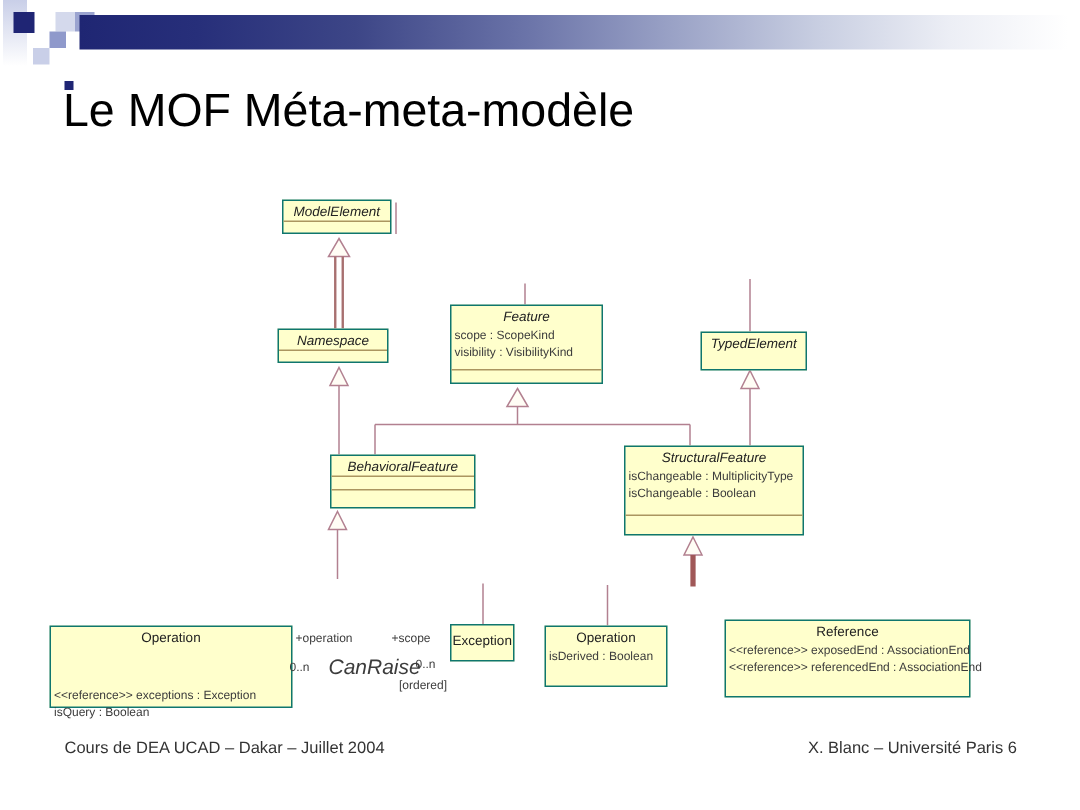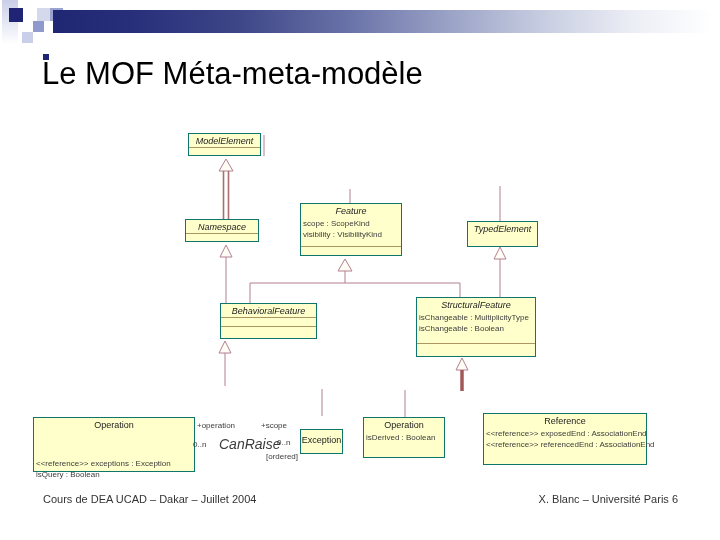--- a/index.html
+++ b/index.html
@@ -135,21 +135,21 @@
   </div>
 
   <div class="uml-box" style="left:33px;top:417px;width:162px;height:55px;gap:26px;">
     <div class="uml-title">Operation</div>
     <div class="uml-attrs">
       <div class="uml-attr">&lt;&lt;reference&gt;&gt; exceptions : Exception</div>
       <div class="uml-attr">isQuery : Boolean</div>
     </div>
   </div>
 
-  <div class="uml-box" style="left:300px;top:416px;width:43px;height:25px;margin-top:13px;">
+  <div class="uml-box" style="left:300px;top:416px;width:43px;height:25px;">
     <div class="uml-title" style="padding-top:5px;">Exception</div>
   </div>
 
   <div class="uml-box" style="left:363px;top:417px;width:82px;height:41px;">
     <div class="uml-title">Operation</div>
     <div class="uml-attrs">
       <div class="uml-attr">isDerived : Boolean</div>
     </div>
   </div>
 

